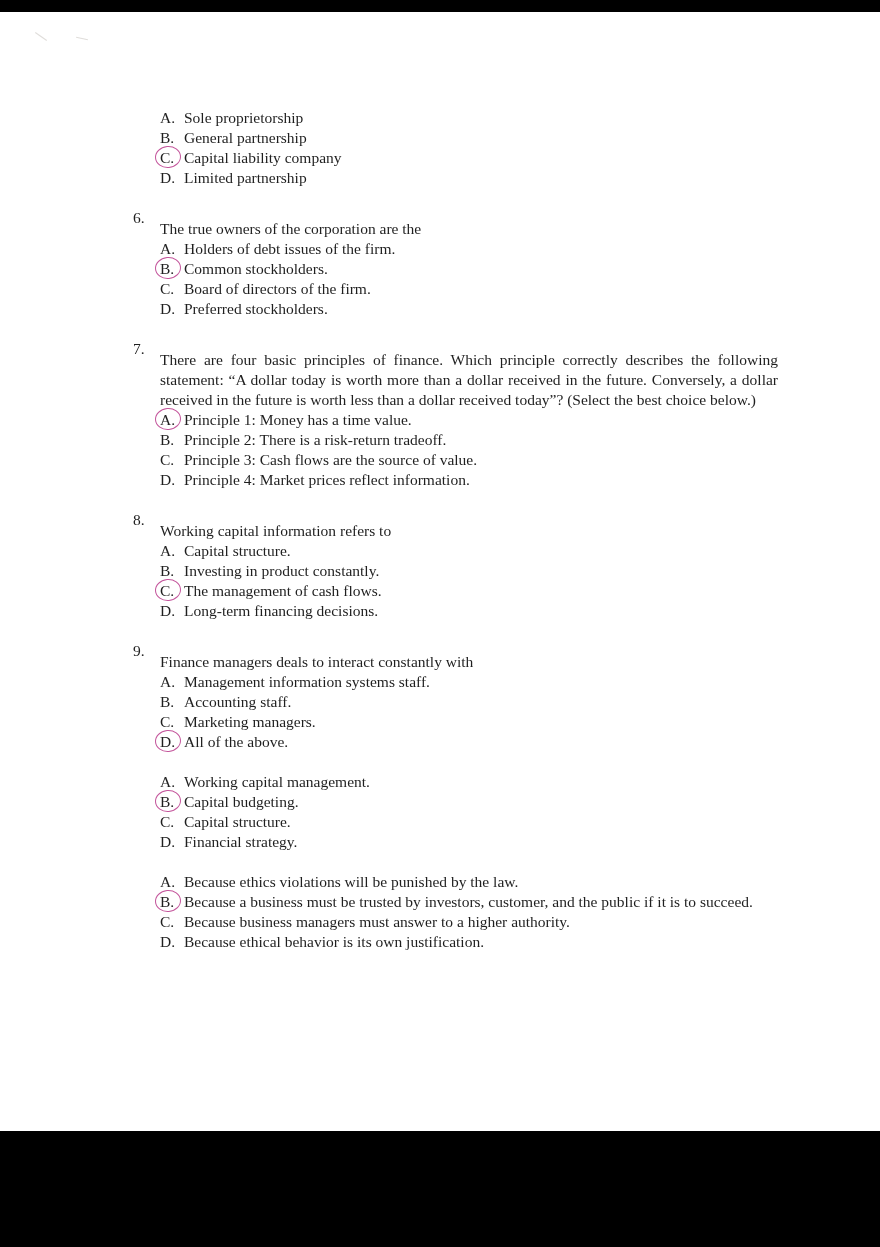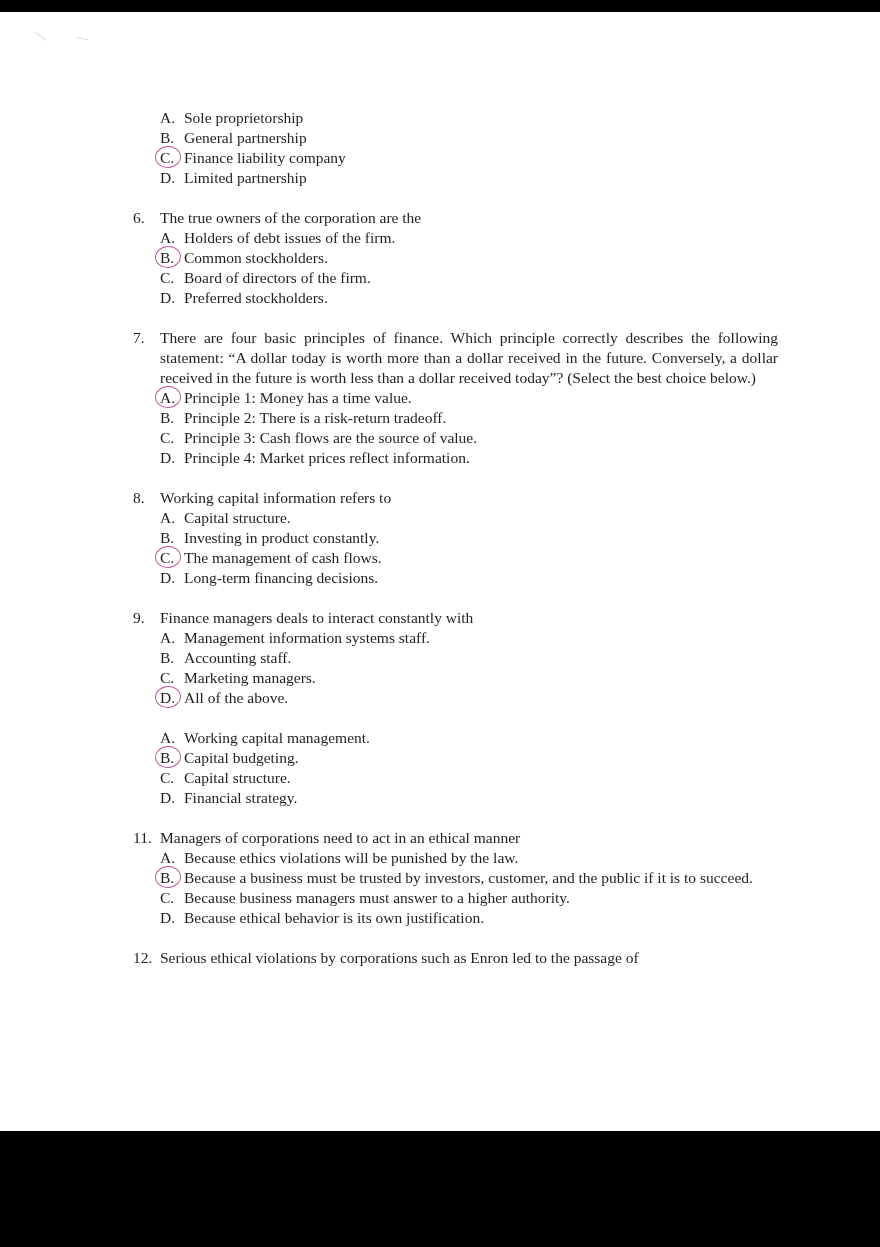--- a/index.html
+++ b/index.html
@@ -44,21 +44,21 @@
 
   .content {
     position: absolute;
     top: 0; left: 0;
     width: 880px;
     padding: 108px 102px 0 133px;
   }
   .question { margin-bottom: 20px; }
   .q-stem { display: flex; }
   .q-num { width: 27px; flex: 0 0 27px; }
-  .q-text { flex: 1; text-align: justify; }
+  .q-text { flex: 1; text-align: justify; margin-top: 11px; }
   .options { margin-left: 27px; }
   .opt { display: flex; }
   .opt-letter { width: 24px; flex: 0 0 24px; position: relative; }
   .opt-text { flex: 1; text-align: justify; }
   .opt-letter.circled::after {
     content: "";
     position: absolute;
     left: -5px; top: -2px;
     width: 24px; height: 20px;
     border: 1.7px solid #c4569c;
@@ -79,21 +79,21 @@
       <div class="opt">
         <span class="opt-letter">A.</span>
         <span class="opt-text">Sole proprietorship</span>
       </div>
       <div class="opt">
         <span class="opt-letter">B.</span>
         <span class="opt-text">General partnership</span>
       </div>
       <div class="opt">
         <span class="opt-letter circled">C.</span>
-        <span class="opt-text">Finance liability company</span>
+        <span class="opt-text">Capital liability company</span>
       </div>
       <div class="opt">
         <span class="opt-letter">D.</span>
         <span class="opt-text">Limited partnership</span>
       </div>
     </div>
   </div>
 
   <div class="question">
     <div class="q-stem">
@@ -210,46 +210,36 @@
         <span class="opt-text">Capital structure.</span>
       </div>
       <div class="opt">
         <span class="opt-letter">D.</span>
         <span class="opt-text">Financial strategy.</span>
       </div>
     </div>
   </div>
 
   <div class="question">
-    <div class="q-stem">
-      <span class="q-num">11.</span>
-      <span class="q-text">Managers of corporations need to act in an ethical manner</span>
-    </div>
     <div class="options">
       <div class="opt">
         <span class="opt-letter">A.</span>
         <span class="opt-text">Because ethics violations will be punished by the law.</span>
       </div>
       <div class="opt">
         <span class="opt-letter circled">B.</span>
         <span class="opt-text">Because a business must be trusted by investors, customer, and the public if it is to succeed.</span>
       </div>
       <div class="opt">
         <span class="opt-letter">C.</span>
         <span class="opt-text">Because business managers must answer to a higher authority.</span>
       </div>
       <div class="opt">
         <span class="opt-letter">D.</span>
         <span class="opt-text">Because ethical behavior is its own justification.</span>
       </div>
     </div>
   </div>
 
-  <div class="question">
-    <div class="q-stem">
-      <span class="q-num">12.</span>
-      <span class="q-text">Serious ethical violations by corporations such as Enron led to the passage of</span>
-    </div>
-  </div>
 
 </div>
 
 <div class="scan-bar-bottom"></div>
 
 </body></html>

